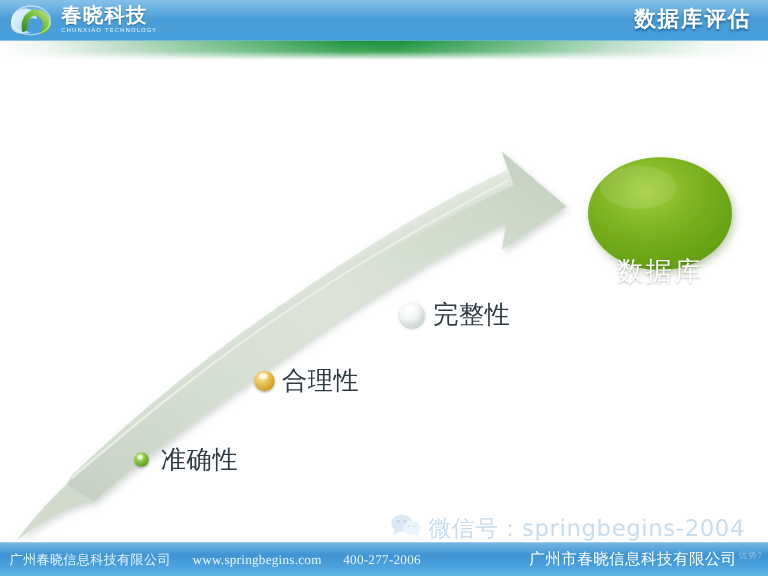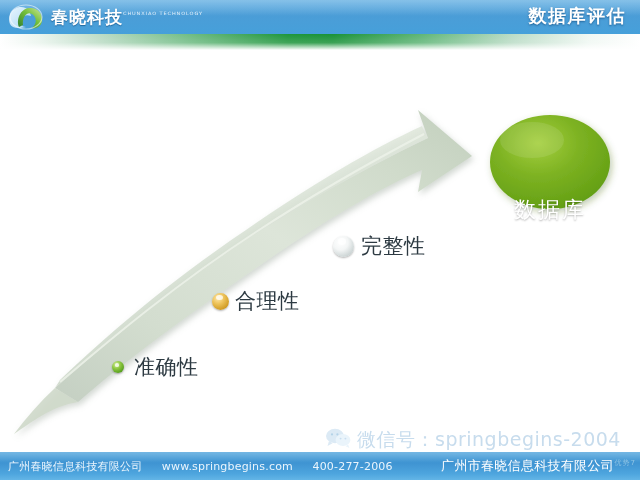--- a/index.html
+++ b/index.html
@@ -36,20 +36,21 @@
     display: flex;
     align-items: center;
     gap: 5px;
   }
   .logo-mark {
     width: 40px; height: 30px;
     position: relative;
   }
   .logo-text-wrap {
     display: flex;
+    flex-direction: column;
     justify-content: center;
     line-height: 1;
   }
   .logo-cn {
     font-size: 17px;
     font-weight: bold;
     color: #ffffff;
     letter-spacing: 1px;
     text-shadow: 0 1px 1px rgba(0,60,110,.55);
     white-space: nowrap;
@@ -93,21 +94,21 @@
         rgba(25,146,56,1) 52%,
         rgba(96,182,120,1) 66%,
         rgba(186,220,198,1) 80%,
         rgba(240,248,243,1) 92%,
         rgba(255,255,255,1) 100%);
   }
 
   
   #slide-body {
     position: absolute;
-    left: 0; top: 50px;
+    left: 0; top: 66px;
     width: 640px;
     height: 402px;
     background: #ffffff;
   }
   #diagram {
     position: absolute;
     left: 0; top: 0;
     width: 640px;
     height: 402px;
   }
@@ -194,20 +195,21 @@
   #watermark .wm-text { color: #c7dced; }
 
   
   #footer {
     position: absolute;
     left: 0; top: 452px;
     width: 640px;
     height: 28px;
     background: linear-gradient(180deg, #4ea3dc 0%, #3f94d2 40%, #4ea5de 78%, #63b5e6 100%);
     overflow: hidden;
+    font-family: Liberation Serif, serif;
   }
   #footer-sheen {
     position: absolute; left: 0; top: 0;
     width: 640px; height: 10px;
     background: linear-gradient(180deg, rgba(255,255,255,.22), rgba(255,255,255,0));
   }
   #footer-left {
     position: absolute;
     left: 8px; top: 7px;
     font-size: 11px;

